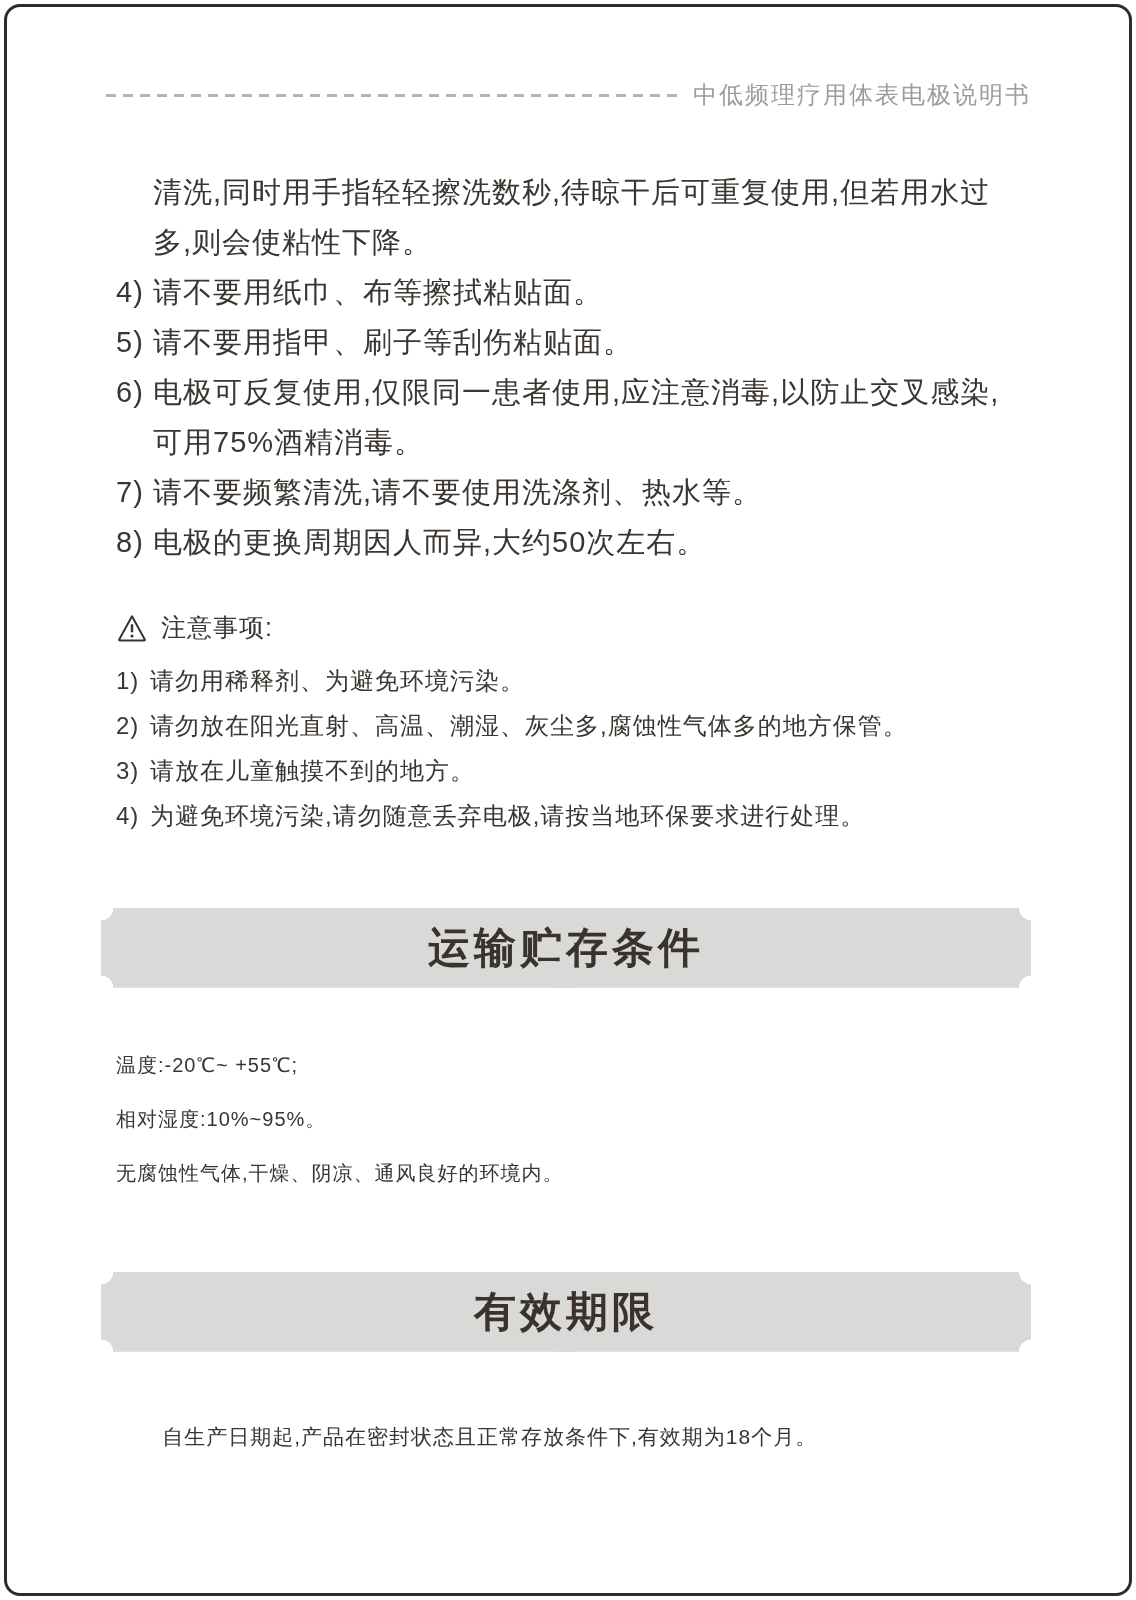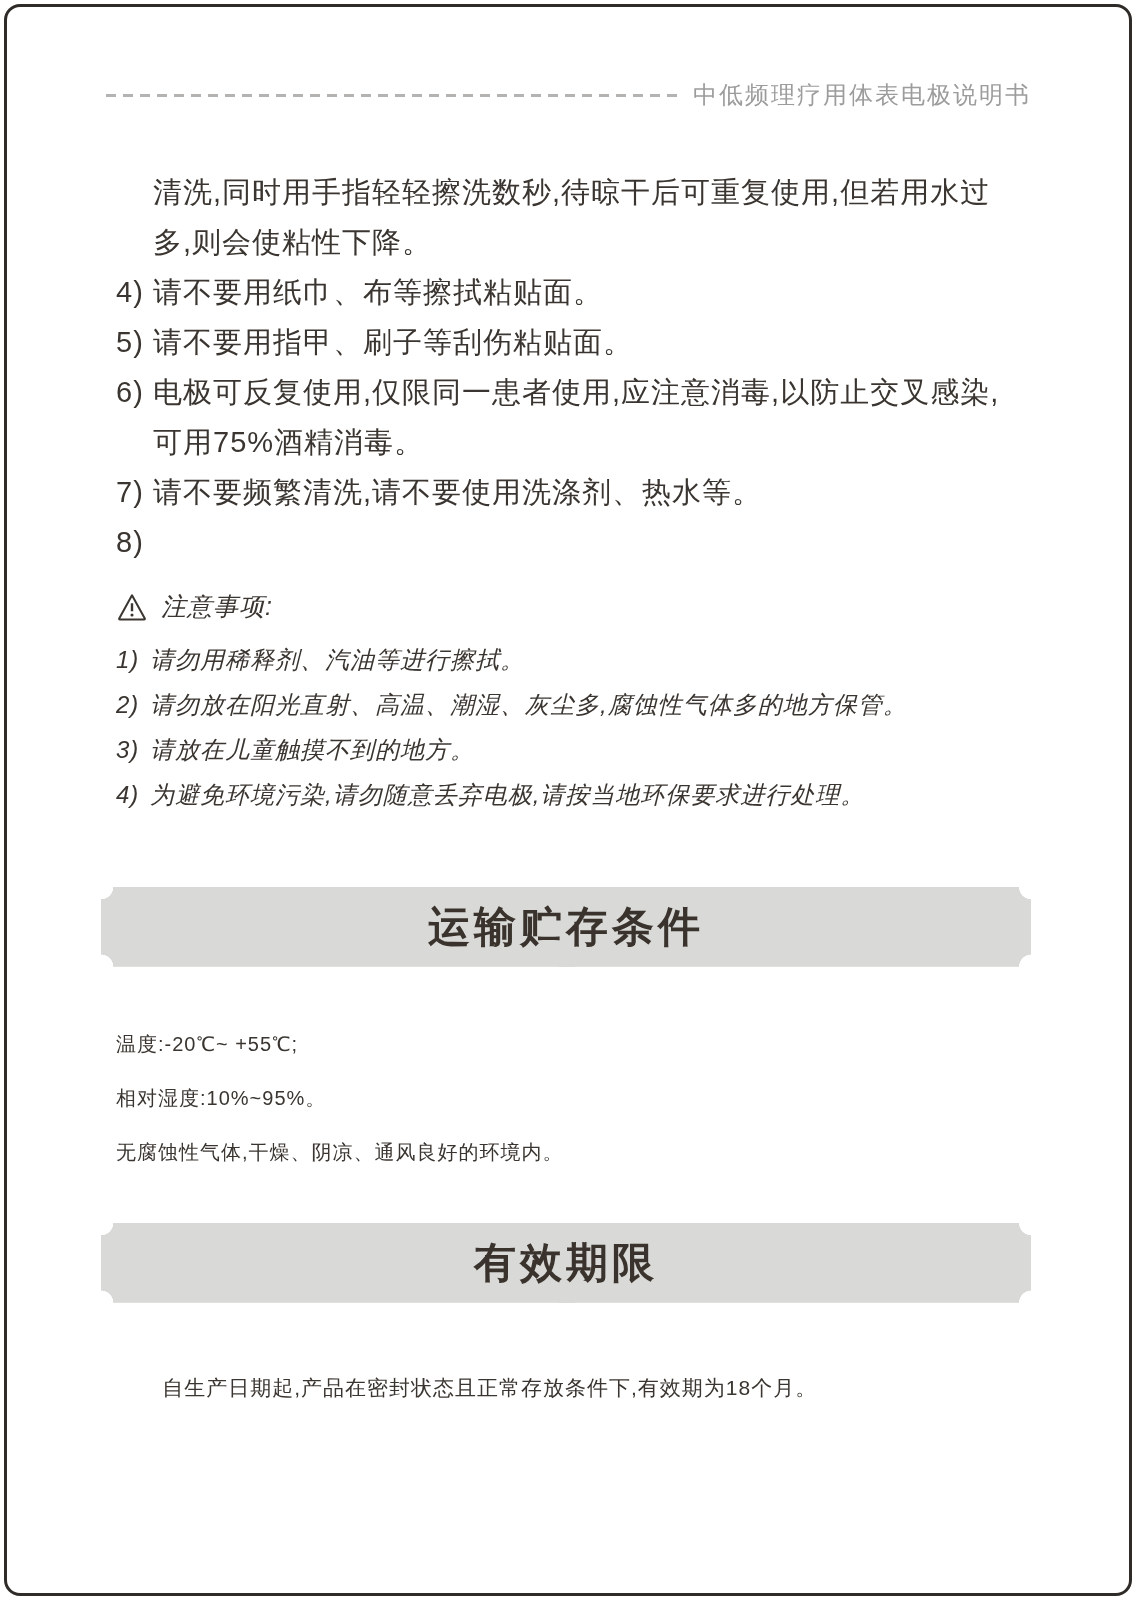--- a/index.html
+++ b/index.html
@@ -49,25 +49,24 @@
   }
   .usage .cont {
     margin-left: 37px;
     max-width: 855px;
   }
   .li { display: flex; }
   .li .num { flex: 0 0 37px; }
   .li .txt { max-width: 848px; }
 
   .notes {
-    margin-top: 17px;
+    margin-top: 38px;
     font-size: 24px;
     line-height: 45px;
     letter-spacing: 1px;
-    font-style: italic;
   }
   .notes-heading {
     display: flex;
     align-items: center;
     gap: 13px;
     font-size: 25px;
     margin-bottom: 8px;
   }
   .warning-icon { display: inline-block; }
   .notes .li .num { flex: 0 0 34px; }
@@ -87,21 +86,21 @@
       radial-gradient(circle at 0 100%,    transparent 12px, #d9d9d7 12.5px) 0    100% / 51% 51% no-repeat,
       radial-gradient(circle at 100% 100%, transparent 12px, #d9d9d7 12.5px) 100% 100% / 51% 51% no-repeat;
   }
   .banner-title {
     font-size: 42px;
     font-weight: bold;
     letter-spacing: 4px;
     color: #3a332d;
   }
   .banner-storage { margin-top: 70px; }
-  .banner-validity { margin-top: 44px; }
+  .banner-validity { margin-top: 72px; }
 
   .storage {
     margin-top: 50px;
     font-size: 20px;
     line-height: 54px;
     letter-spacing: 1px;
   }
   .validity {
     margin-top: 58px;
     font-size: 21px;
@@ -138,35 +137,36 @@
       <div class="li">
         <span class="num">6)</span>
         <span class="txt">电极可反复使用,仅限同一患者使用,应注意消毒,以防止交叉感染,可用75%酒精消毒。</span>
       </div>
       <div class="li">
         <span class="num">7)</span>
         <span class="txt">请不要频繁清洗,请不要使用洗涤剂、热水等。</span>
       </div>
       <div class="li">
         <span class="num">8)</span>
+        <span class="txt">电极的更换周期因人而异,大约50次左右。</span>
       </div>
     </section>
 
     <section class="notes">
       <div class="notes-heading">
         <svg class="warning-icon" width="32" height="30" viewBox="0 0 24 22" aria-hidden="true">
           <path d="M12 2.2 L21.6 19.6 Q21.9 20.3 21.1 20.3 L2.9 20.3 Q2.1 20.3 2.4 19.6 Z" fill="none" stroke="#3a3530" stroke-width="1.5" stroke-linejoin="round"></path>
           <line x1="12" y1="8.2" x2="12" y2="14.2" stroke="#3a3530" stroke-width="1.8"></line>
           <circle cx="12" cy="17" r="1.15" fill="#3a3530"></circle>
         </svg>
         <span>注意事项:</span>
       </div>
       <div class="li">
         <span class="num">1)</span>
-        <span class="txt">请勿用稀释剂、汽油等进行擦拭。</span>
+        <span class="txt">请勿用稀释剂、为避免环境污染。</span>
       </div>
       <div class="li">
         <span class="num">2)</span>
         <span class="txt">请勿放在阳光直射、高温、潮湿、灰尘多,腐蚀性气体多的地方保管。</span>
       </div>
       <div class="li">
         <span class="num">3)</span>
         <span class="txt">请放在儿童触摸不到的地方。</span>
       </div>
       <div class="li">

